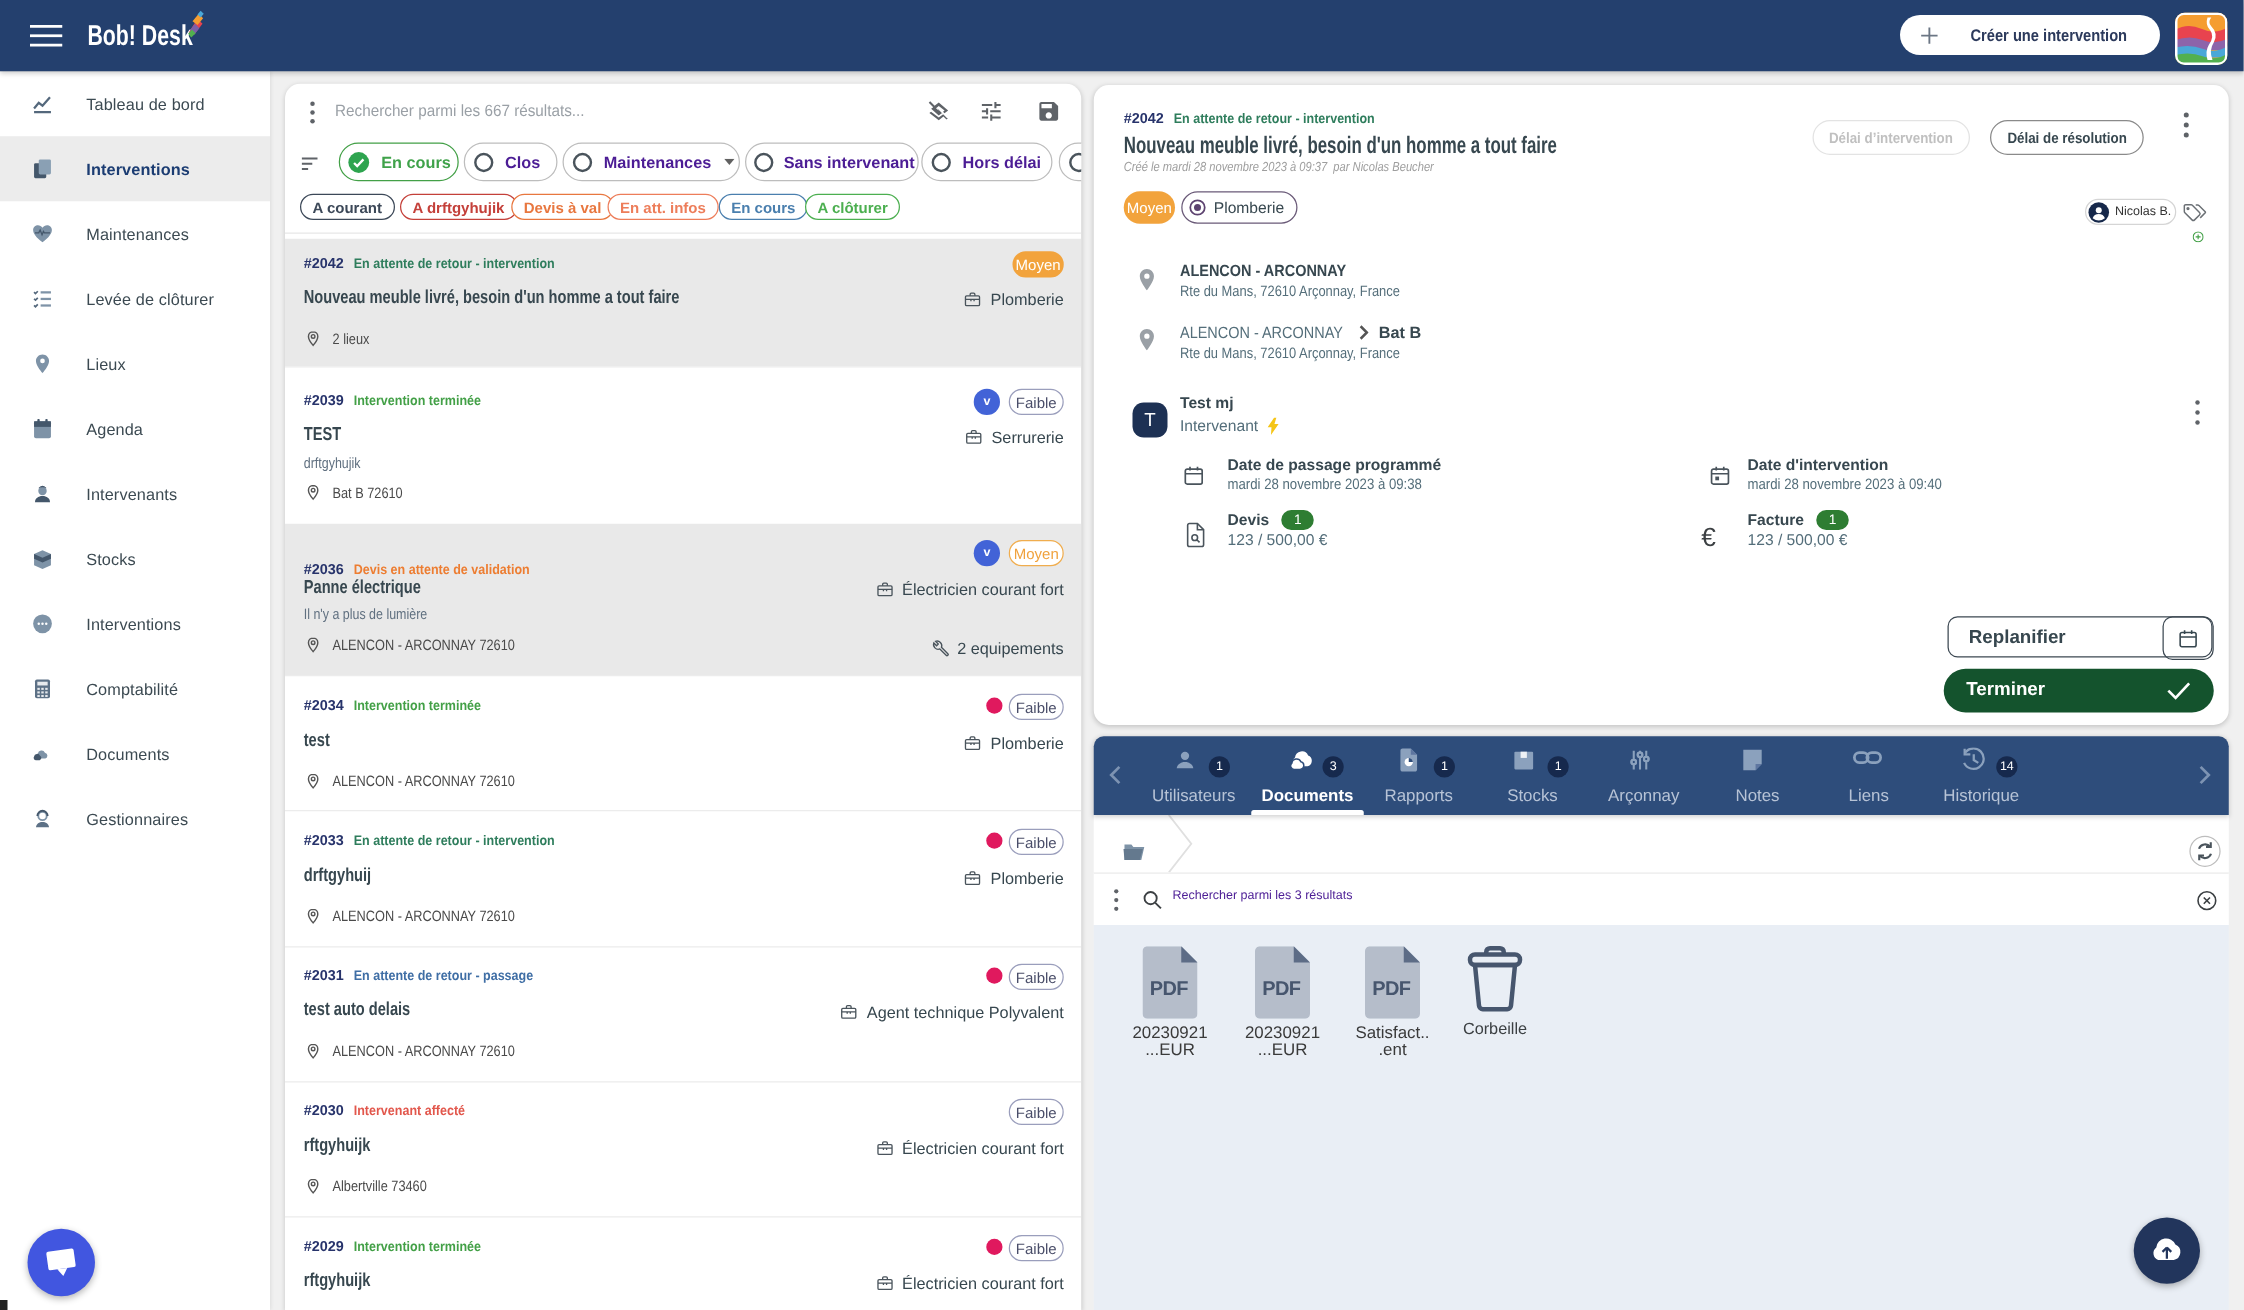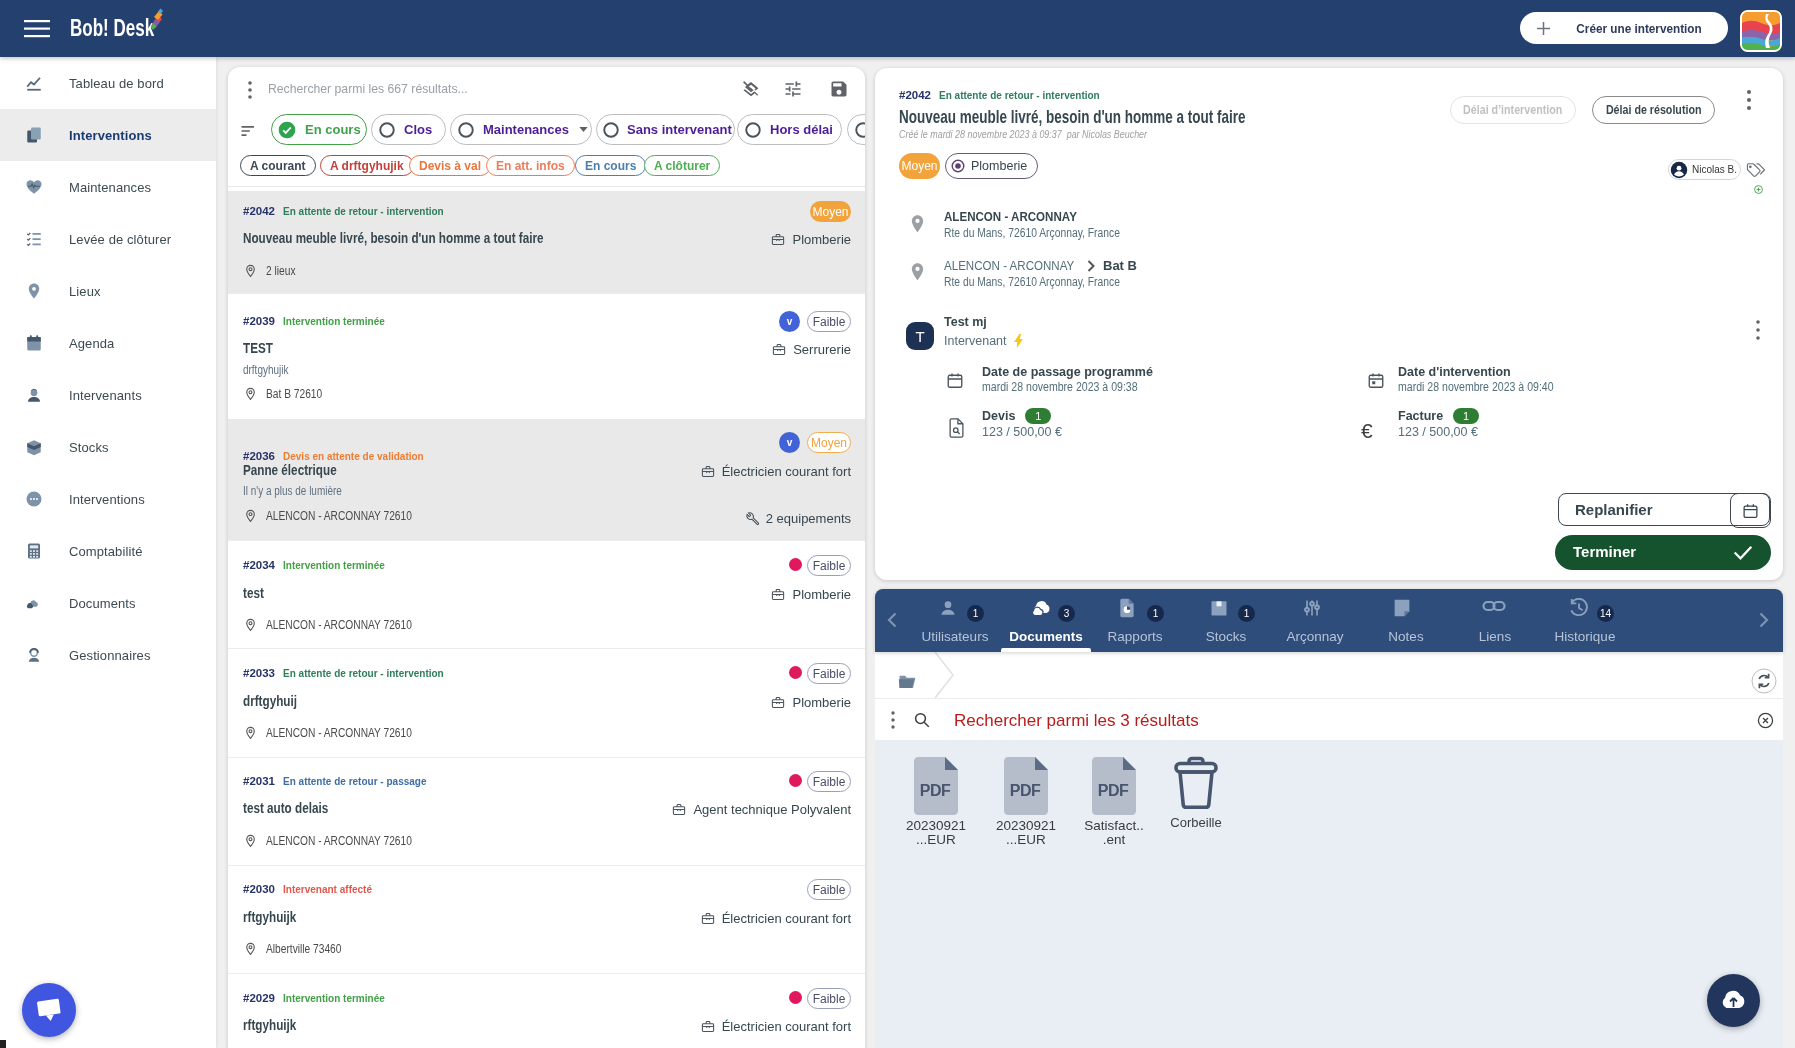--- a/index.html
+++ b/index.html
@@ -606,21 +606,21 @@
 <div class="abs" style="left:875px;top:698px;width:908px;height:42px;background:#fff;border-top:1px solid #ececec;z-index:4">
 <svg class="abs" style="left:14px;top:11px" width="8" height="20" viewBox="0 0 8 20">
       <circle cx="4" cy="3" r="1.7" fill="#5f6368"></circle>
       <circle cx="4" cy="10" r="1.7" fill="#5f6368"></circle>
       <circle cx="4" cy="17" r="1.7" fill="#5f6368"></circle>
     </svg>
 <svg class="abs" style="left:38px;top:12px" width="18" height="18" viewBox="0 0 24 24" fill="none" stroke="#3c4043" stroke-width="2">
       <circle cx="10" cy="10" r="6.5"></circle>
       <path d="M15 15l6 6"></path>
     </svg>
-<div class="abs" style="left:79px;top:12px;font-size:17px;color:#b91c1c">Rechercher parmi les 3 résultats</div>
+<div class="abs" style="left:63px;top:12px;font-size:10px;color:#4c1d95">Rechercher parmi les 3 résultats</div>
 <svg class="abs" style="left:882px;top:13px" width="17" height="17" viewBox="0 0 24 24" fill="none" stroke="#3c4043" stroke-width="1.8">
       <circle cx="12" cy="12" r="10"></circle>
       <path d="M8.5 8.5l7 7M15.5 8.5l-7 7"></path>
     </svg>
 </div>
 <div class="abs" style="left:875px;top:740px;width:908px;height:308px;background:#e9eef5;overflow:hidden">
 <div class="abs" style="left:39px;top:17px"><svg width="44" height="58" viewBox="0 0 44 58">
         <path d="M0 4c0-2.2 1.8-4 4-4h27l13 13v41c0 2.2-1.8 4-4 4H4c-2.2 0-4-1.8-4-4z" fill="#b5bdca"></path>
         <path d="M31 0l13 13H31z" fill="#5d6c86"></path>
         <text x="21" y="39" font-family="Liberation Sans,sans-serif" font-size="16" font-weight="bold" fill="#47566e" text-anchor="middle" style="letter-spacing:-.5px">PDF</text>

